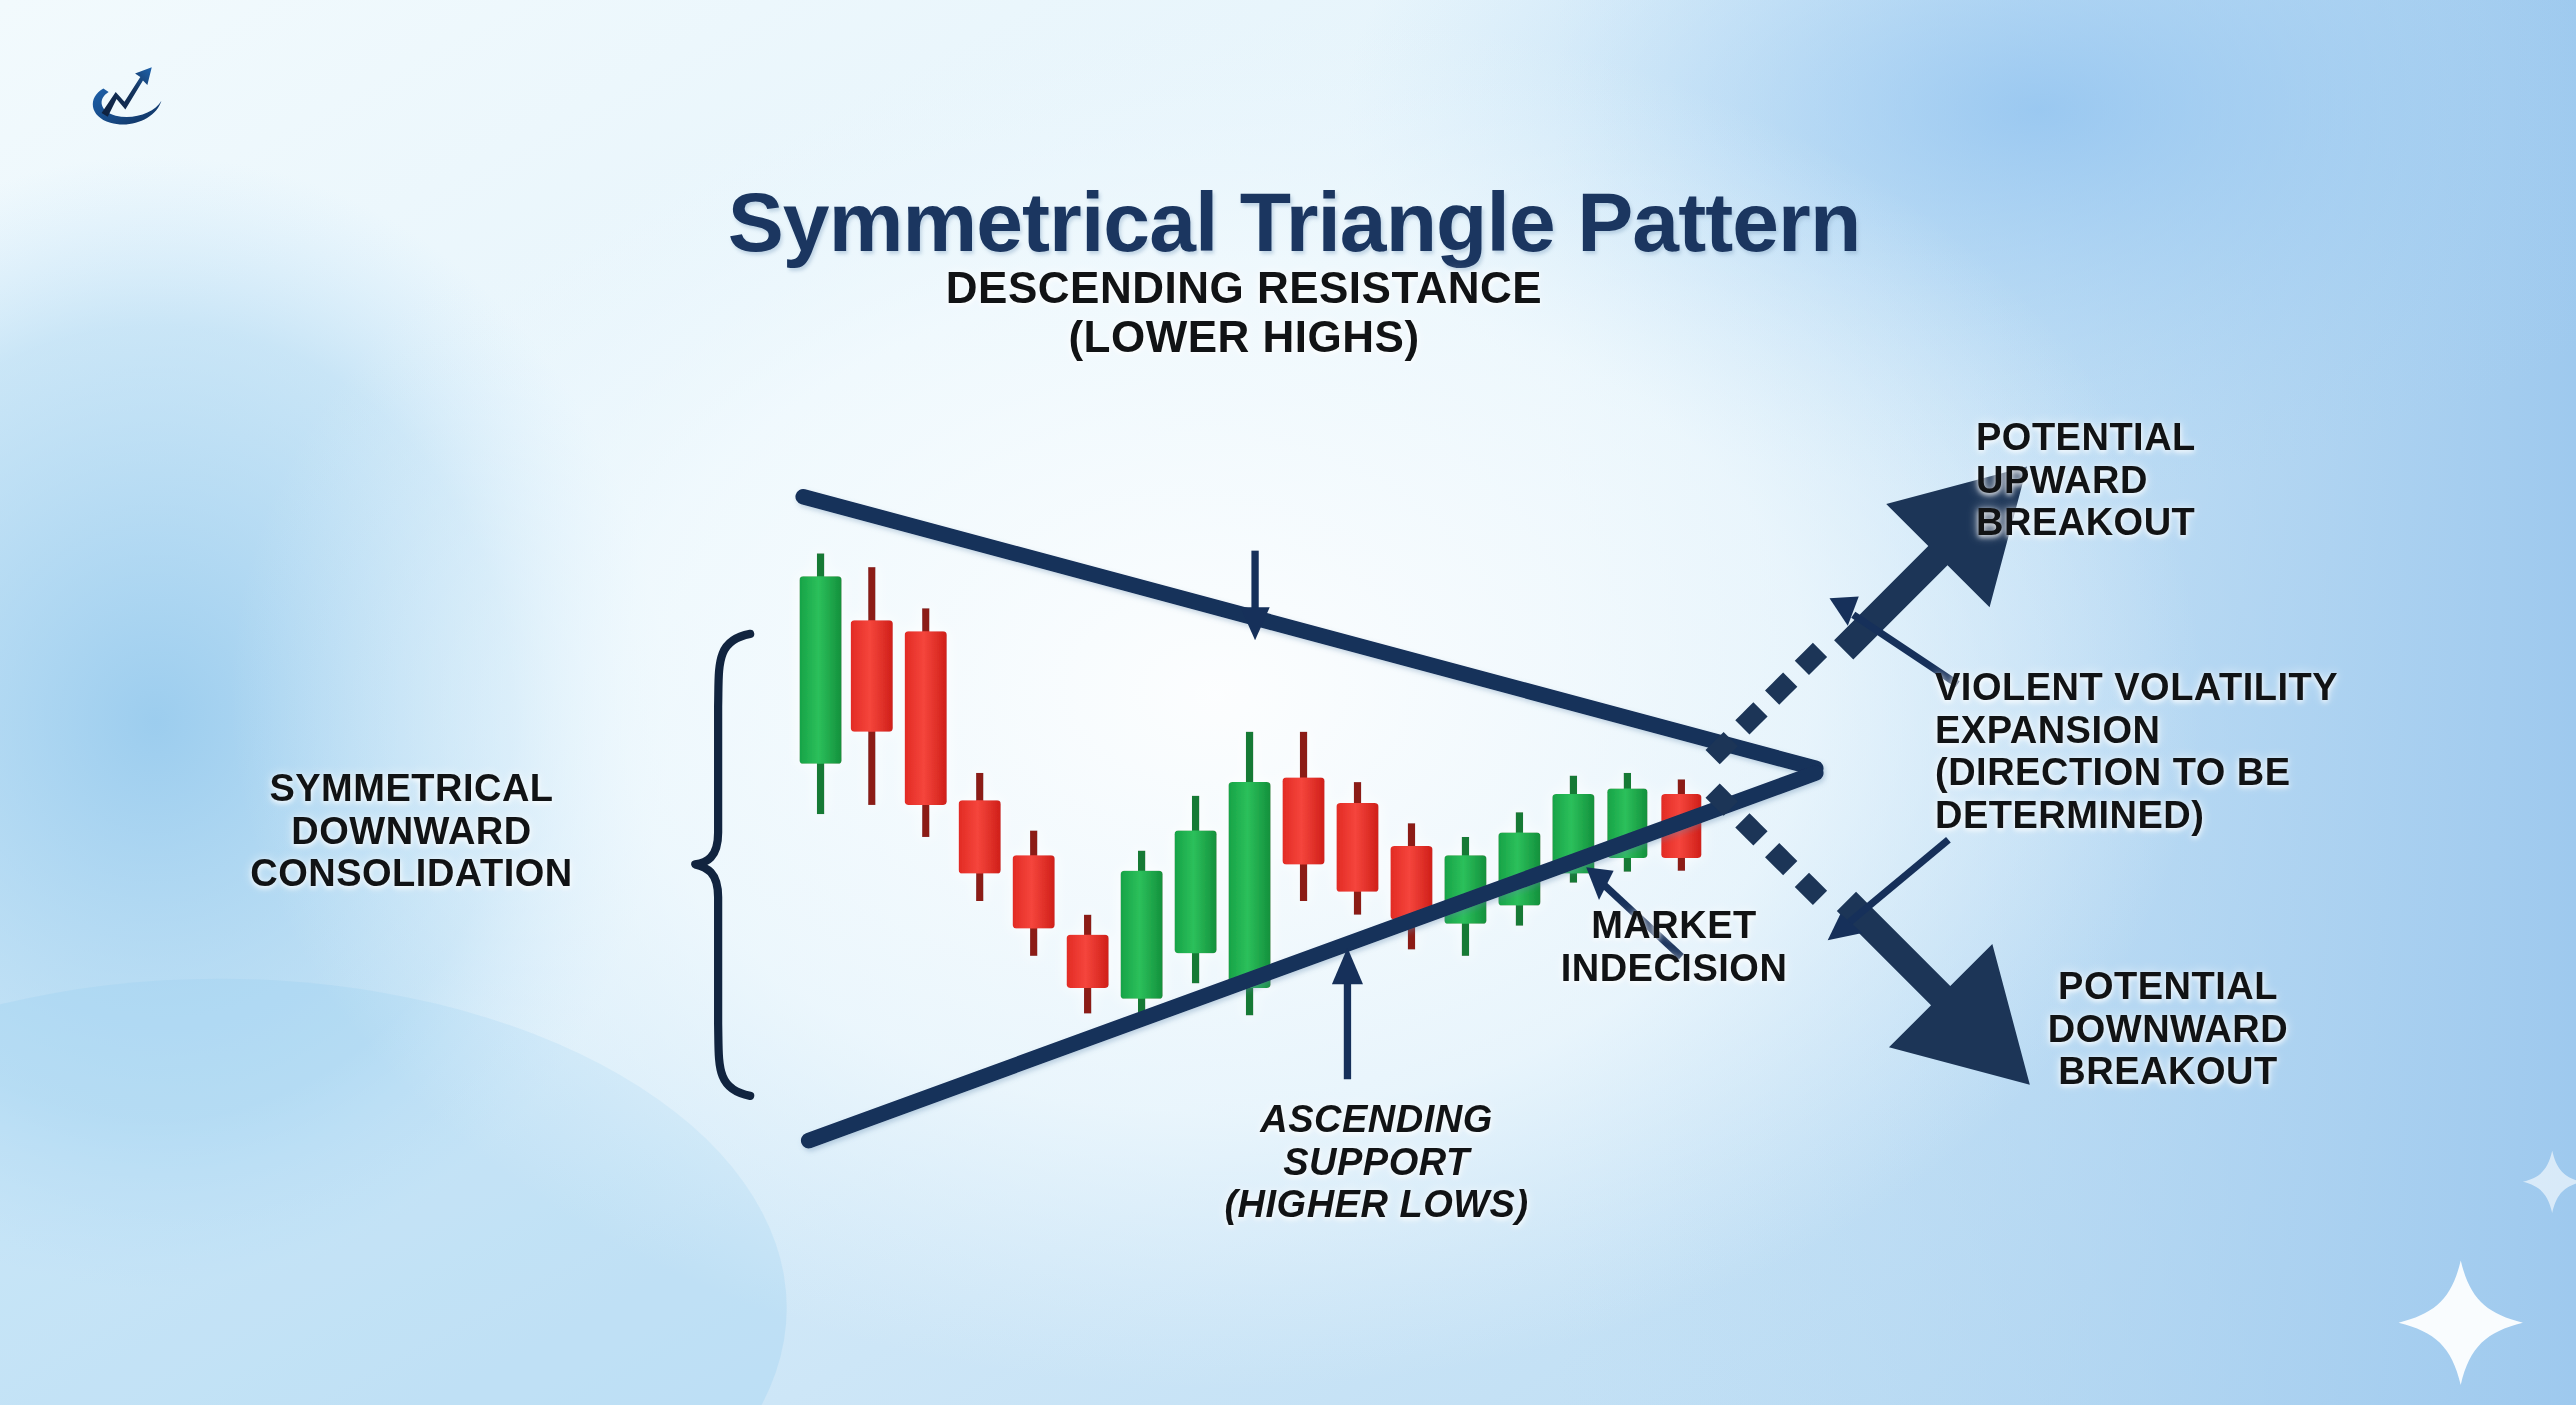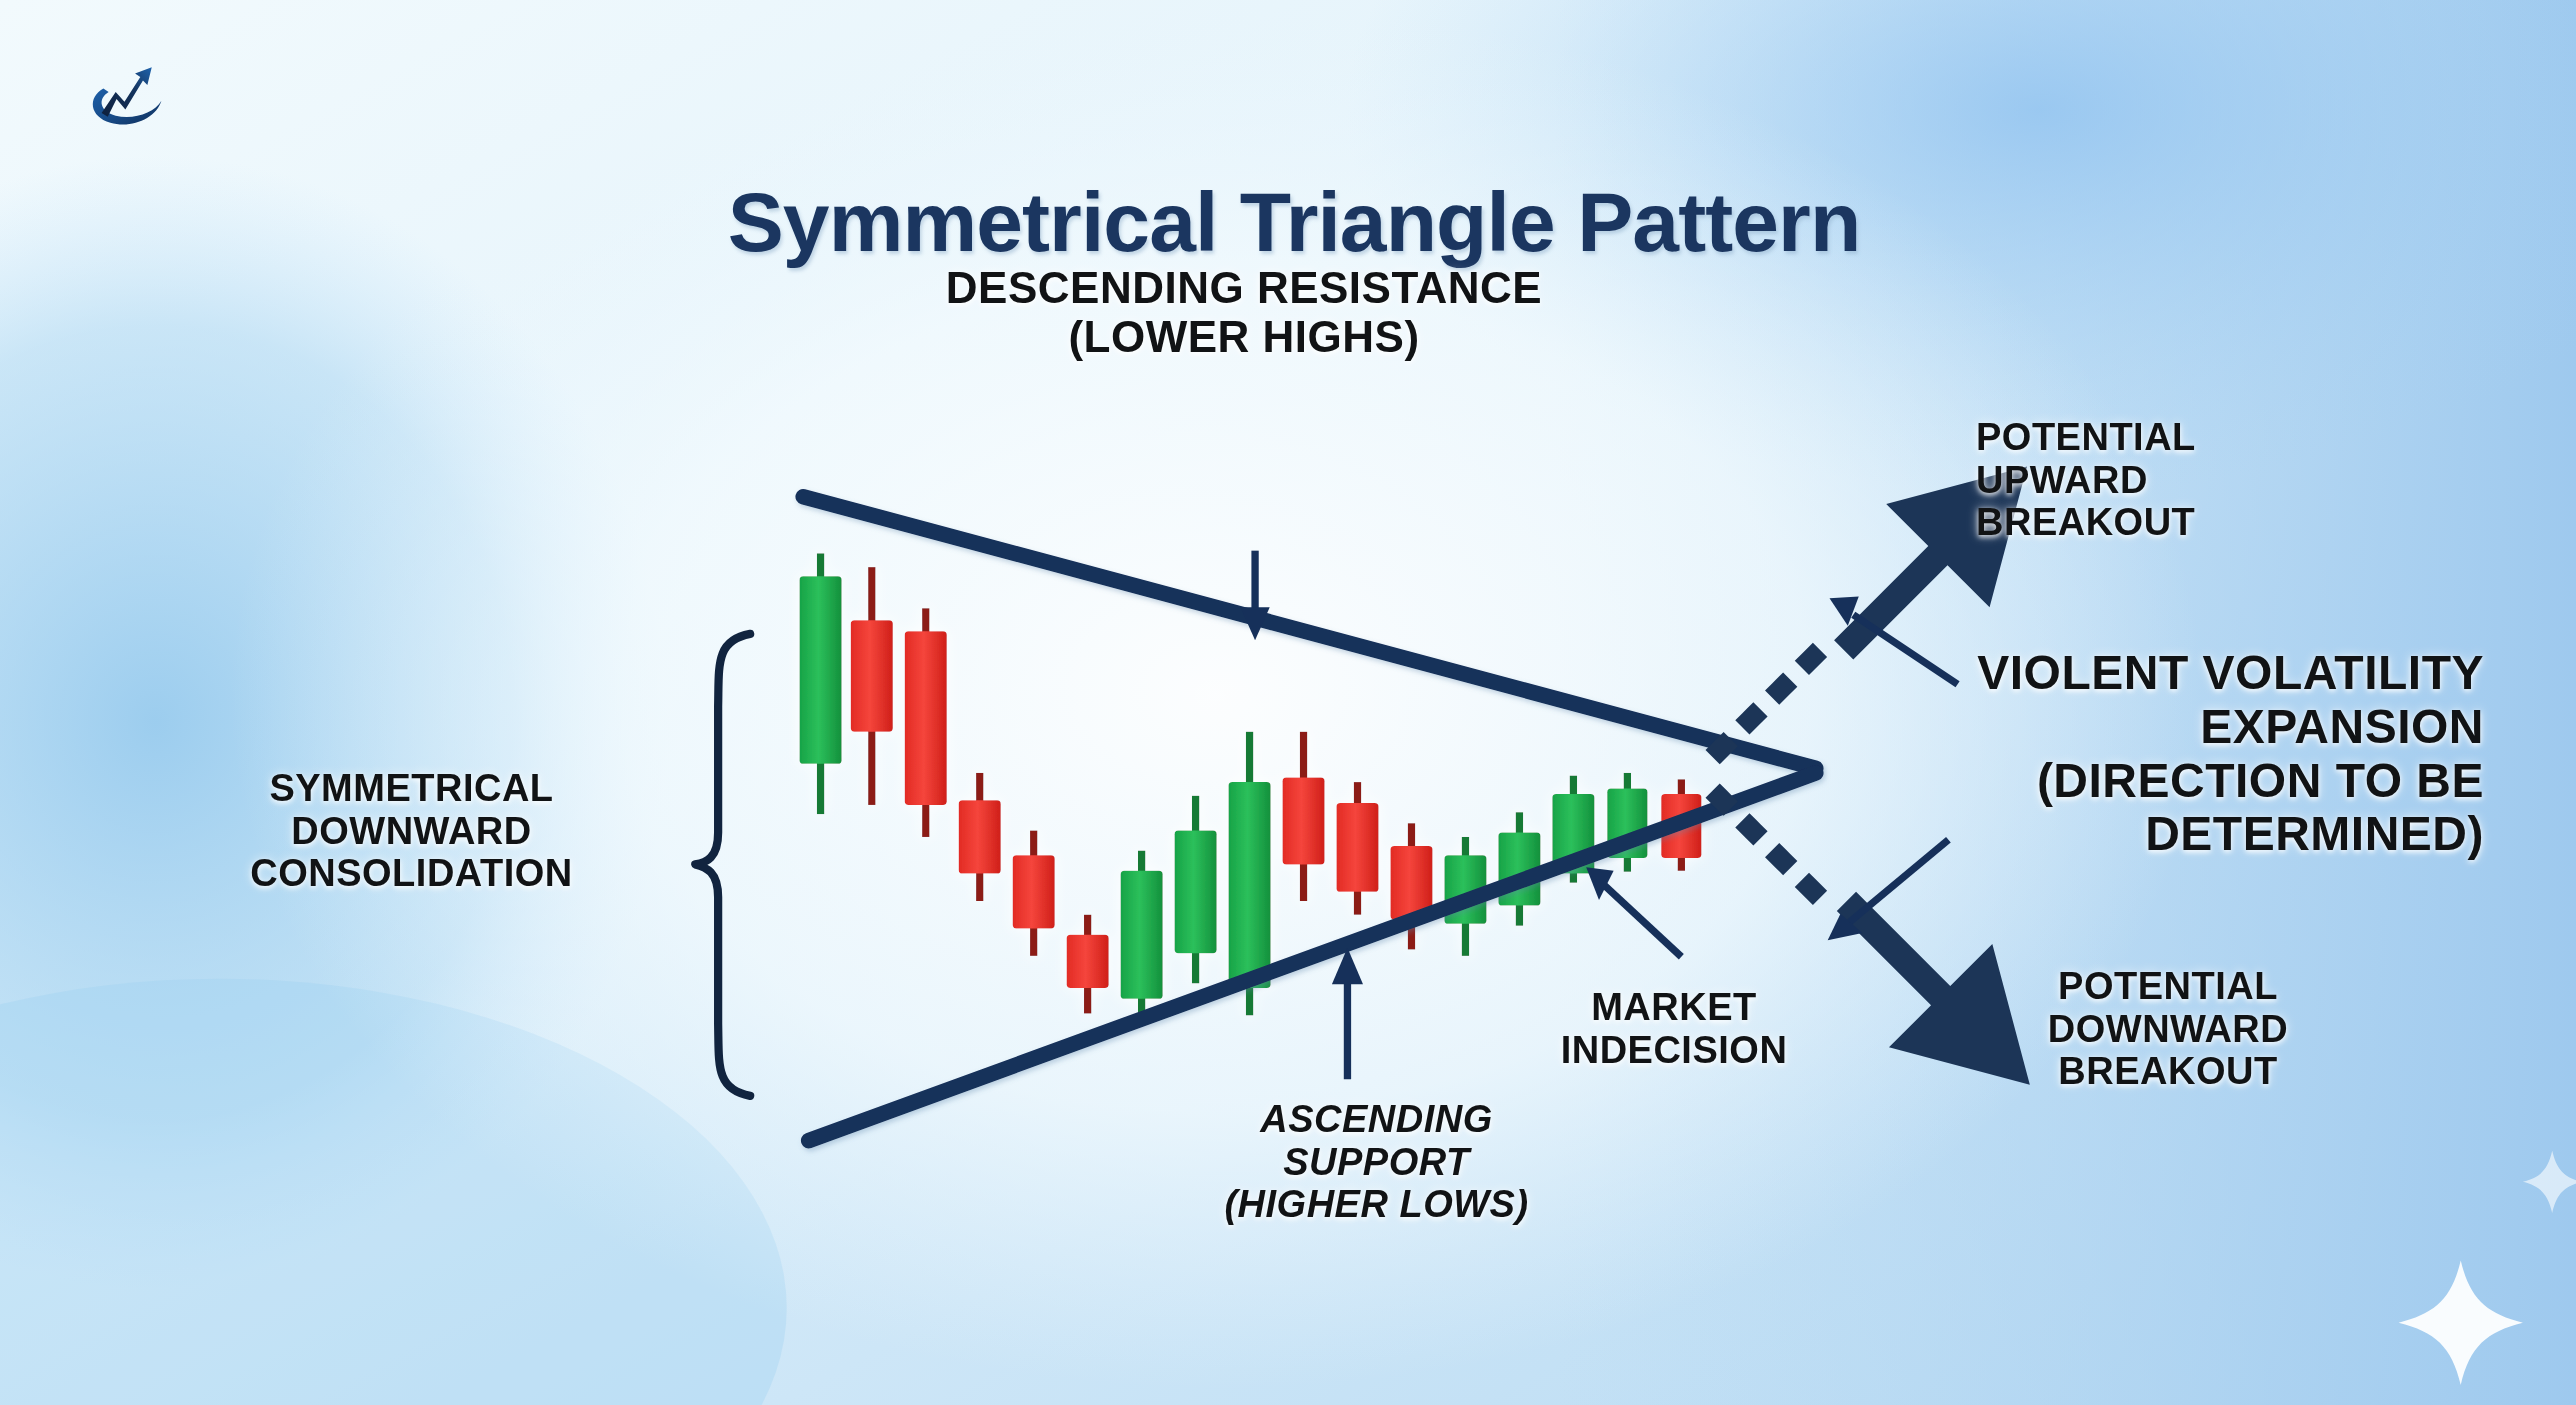--- a/index.html
+++ b/index.html
@@ -53,23 +53,23 @@
     font-weight:700;
     line-height:1.12;
     letter-spacing:0.5px;
     text-shadow:0 1.8px 5.5px rgba(255,255,255,.85), 0 0 11px rgba(255,255,255,.7);
     z-index:7;
     white-space:pre-line;
   }
   #anno-resistance { left:924px; top:263px; width:640px; text-align:center; font-size:44px; }
   #anno-consolidation { left:128px; top:767px; width:567px; text-align:center; font-size:38px; }
   #anno-support { left:1148px; top:1098px; width:457px; text-align:center; font-size:38px;font-style:italic; }
-  #anno-indecision { left:1491px; top:986px; width:366px; text-align:center; font-size:38px; }
+  #anno-indecision { left:1491px; top:904px; width:366px; text-align:center; font-size:38px; }
   #anno-upbreak { left:1976px; top:416px; width:384px; text-align:left; font-size:38px; }
-  #anno-volatility { left:1935px; top:646px; width:549px; text-align:right; font-size:48px; }
+  #anno-volatility { left:1935px; top:666px; width:549px; text-align:left; font-size:38px; }
   #anno-downbreak { left:1976px; top:965px; width:384px; text-align:center; font-size:38px; }
 </style>
 </head>
 <body>
 
 <svg id="bg" viewBox="0 0 2816 1536" width="2576" height="1405" preserveAspectRatio="none">
   <defs>
     <linearGradient id="gBase" x1="0" y1="0" x2="1" y2="1">
       <stop offset="0%" stop-color="#f2fafd"></stop>
       <stop offset="35%" stop-color="#e4f3fb"></stop>

